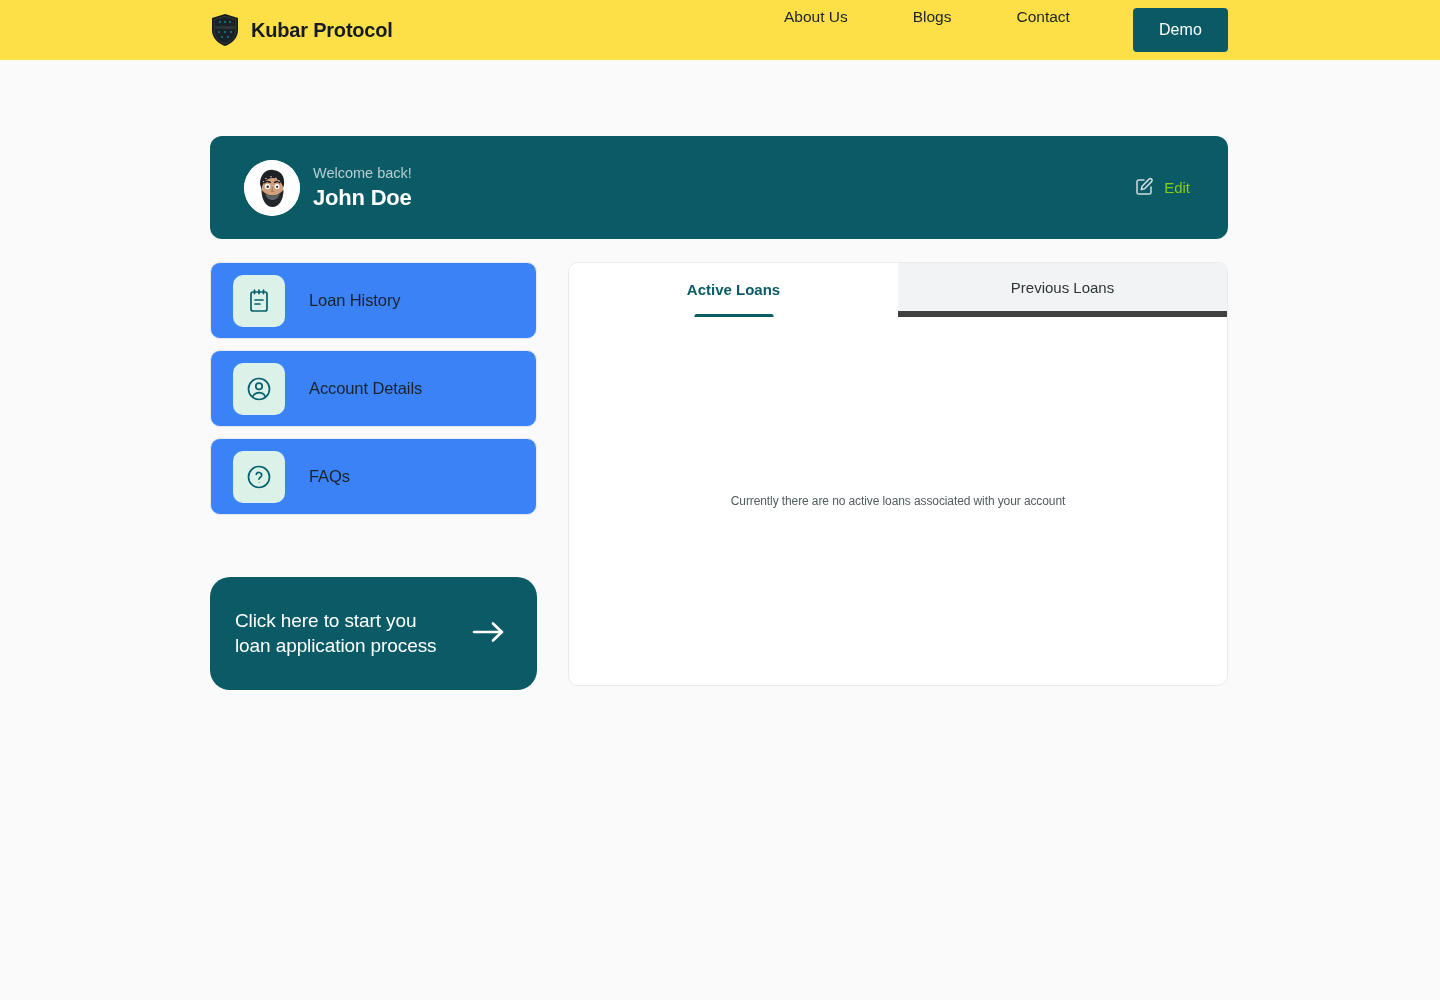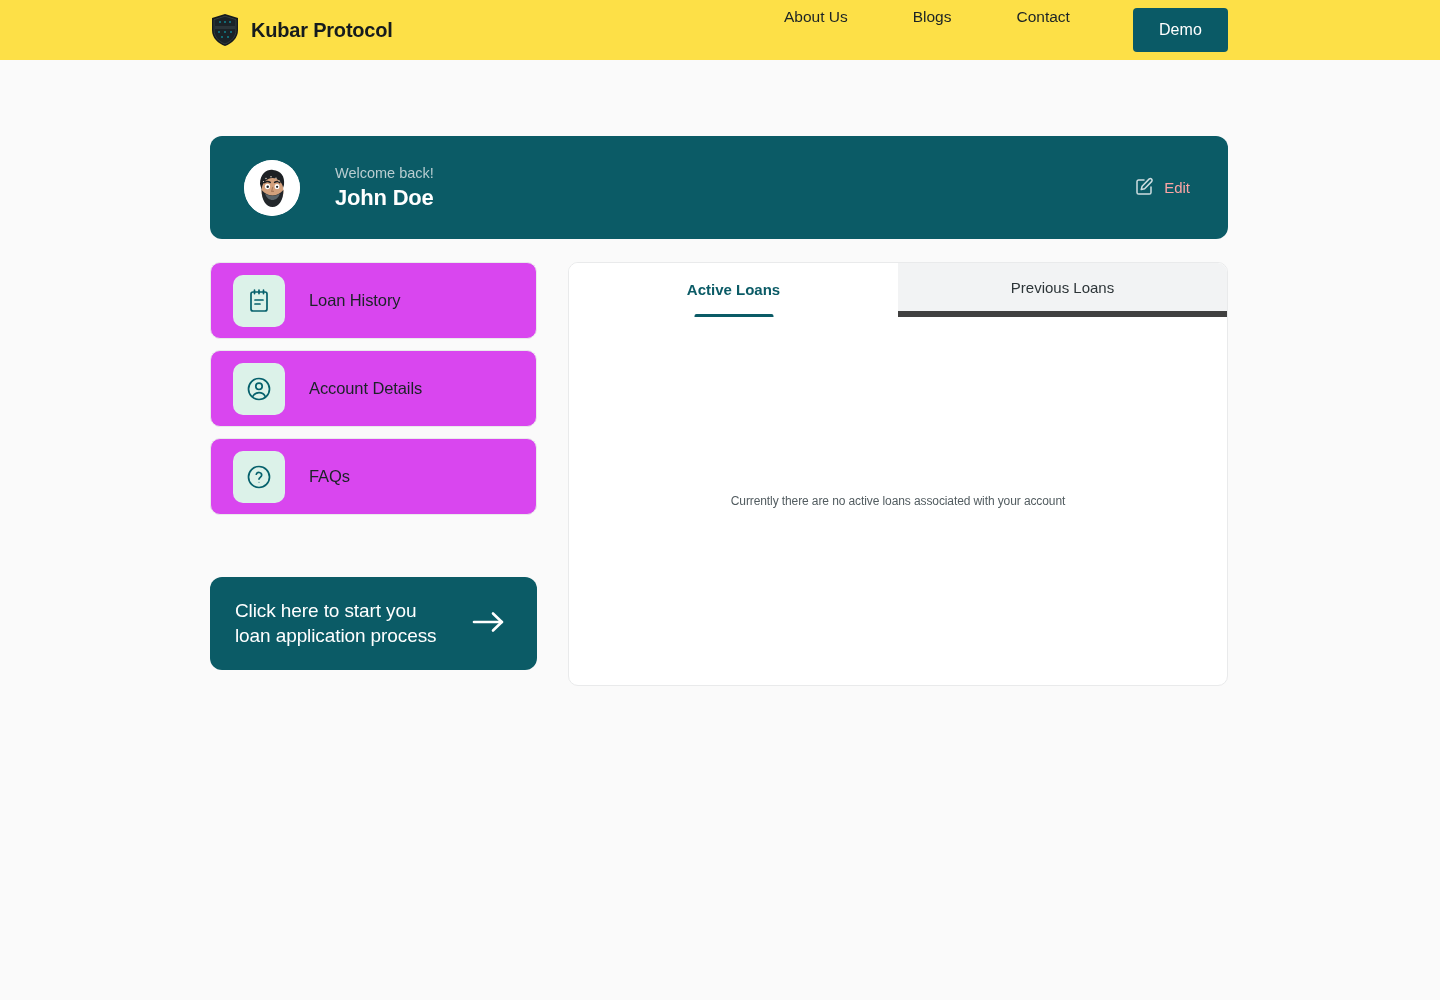--- a/index.html
+++ b/index.html
@@ -74,21 +74,21 @@
     border-radius: 12px;
     height: 103px;
     display: flex;
     align-items: center;
     padding: 0 38px 0 34px;
     justify-content: space-between;
   }
   .welcome-left {
     display: flex;
     align-items: center;
-    gap: 35px;
+    gap: 13px;
   }
   .avatar {
     width: 56px;
     height: 56px;
     border-radius: 50%;
     background: #ffffff;
     overflow: hidden;
     flex: none;
     display: block;
   }
@@ -102,37 +102,37 @@
     font-weight: bold;
     color: #ffffff;
     letter-spacing: -0.2px;
   }
   .edit-btn {
     display: flex;
     align-items: center;
     gap: 10px;
     background: none;
     border: none;
-    color: #fca5a5;
+    color: #84cc16;
     font-size: 15px;
     font-family: inherit;
     cursor: pointer;
   }
 
   
   .content {
     display: flex;
     gap: 31px;
     margin-top: 23px;
     align-items: flex-start;
   }
   .sidebar { width: 327px; flex: none; }
 
   .menu-card {
-    background: #d946ef;
+    background: #3b82f6;
     border: 1px solid #e9eaeb;
     border-radius: 10px;
     height: 77px;
     display: flex;
     align-items: center;
     padding: 0 22px;
     gap: 24px;
     margin-bottom: 11px;
     cursor: pointer;
   }
@@ -149,22 +149,22 @@
   .menu-label {
     font-size: 16.5px;
     font-weight: 500;
     color: #1b2326;
     letter-spacing: -0.1px;
   }
 
   .cta-card {
     margin-top: 62px;
     background: #0b5b66;
-    border-radius: 12px;
-    height: 93px;
+    border-radius: 20px;
+    height: 113px;
     display: flex;
     align-items: center;
     justify-content: space-between;
     padding: 0 28px 0 25px;
     cursor: pointer;
     border: none;
     width: 100%;
     font-family: inherit;
     text-align: left;
   }

